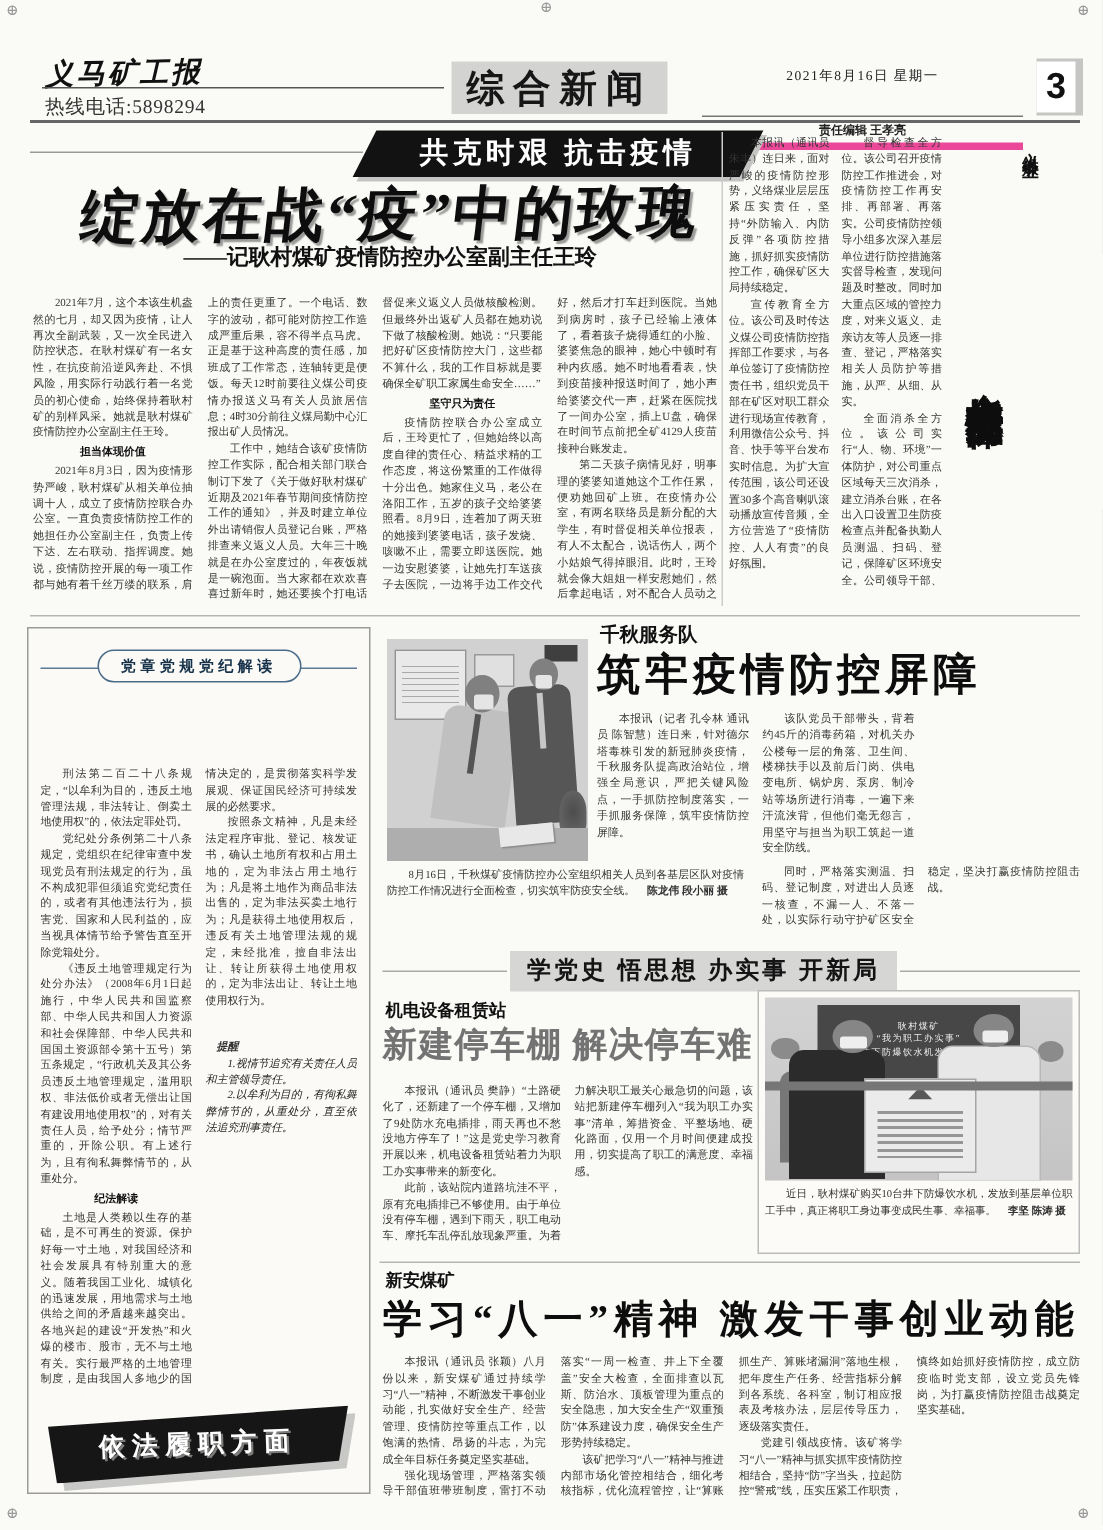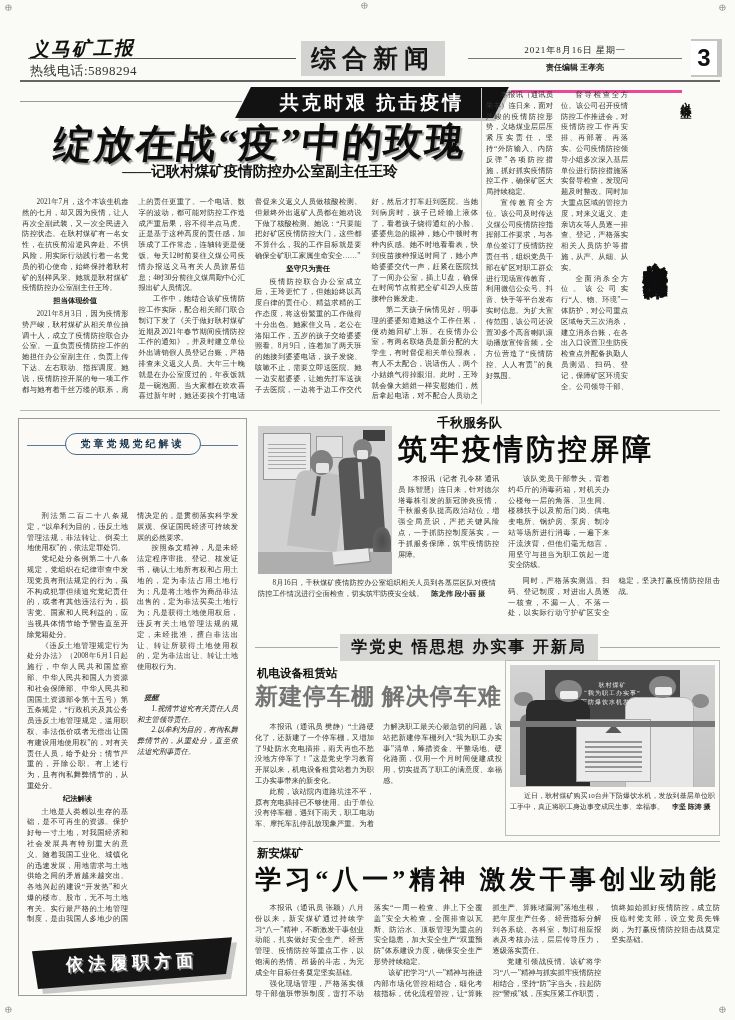--- a/index.html
+++ b/index.html
@@ -11,22 +11,22 @@
 
   
   .mast-name{position:absolute;left:30px;top:36px;font-size:19px;font-weight:900;font-style:italic;
              letter-spacing:2px;transform:rotate(-1deg);color:#111;}
   .mast-rule{position:absolute;left:28px;top:58px;width:268px;height:1px;background:#555;}
   .mast-hotline{position:absolute;left:30px;top:62px;font-size:13px;color:#333;letter-spacing:.5px;}
   .section-box{position:absolute;left:301px;top:41px;width:144px;height:35px;background:#d3d3d1;
                display:flex;align-items:center;justify-content:center;font-size:25px;font-weight:900;
                letter-spacing:6px;color:#161616;}
   .dateblock{position:absolute;left:468px;top:44px;width:214px;text-align:center;}
-  .dateline{font-size:9px;letter-spacing:1px;color:#222;padding-bottom:1px;border-bottom:1px solid #777;}
-  .editorline{font-size:8px;font-weight:bold;padding:3px 0 17px 0;border-bottom:3px solid #ec4899;color:#222;}
+  .dateline{font-size:9px;letter-spacing:1px;color:#222;padding-bottom:20px;border-bottom:1px solid #777;}
+  .editorline{font-size:8px;font-weight:bold;padding:3px 0 3px 0;border-bottom:5px solid #ec4899;color:#222;}
   .pagenum-box{position:absolute;left:691px;top:39px;width:31px;height:38px;background:#c5c5c3;}
   .pagenum-inner{position:absolute;left:0;top:2px;width:26px;height:34px;background:#fff;
                  display:flex;align-items:center;justify-content:center;font-size:24px;font-weight:bold;color:#111;}
   .header-rule{position:absolute;left:20px;top:80px;width:700px;height:1.5px;background:#666;}
 
   
   .slogan-line{position:absolute;left:20px;top:101px;width:222px;height:1px;background:#999;}
   .slogan{position:absolute;left:243px;top:87px;width:258px;height:31px;background:#121212;
           transform:skewX(-27deg);box-shadow:4px 3px 0 #c4c4c2;}
   .slogan span{display:block;transform:skewX(27deg);color:#fff;font-weight:900;font-size:19px;
@@ -65,21 +65,21 @@
   .note{font-style:italic;color:#222;}
   .ribbon-wrap{position:absolute;left:13px;top:516px;width:200px;height:54px;}
   .ribbon-shadow{position:absolute;left:5px;top:5px;right:-5px;bottom:-5px;background:#c8c8c6;
                  clip-path:polygon(0 30%,100% 4%,97% 72%,3% 100%);}
   .ribbon{position:absolute;inset:0;background:#161616;clip-path:polygon(0 30%,100% 4%,97% 72%,3% 100%);
           display:flex;align-items:center;justify-content:center;}
   .ribbon span{color:#fff;font-weight:900;font-size:17px;letter-spacing:5px;transform:rotate(-2deg);
                text-shadow:1.5px 1.5px 0 #7c7c7a;}
 
   
-  .qq-kick{position:absolute;left:400px;top:414px;font-size:13px;font-weight:900;color:#111;margin-left:37px;}
+  .qq-kick{position:absolute;left:400px;top:414px;font-size:13px;font-weight:900;color:#111;}
   .qq-hl{position:absolute;left:398px;top:430px;width:322px;font-size:29px;font-weight:900;letter-spacing:3px;color:#0d0d0d;}
   .qq-body{position:absolute;left:398px;top:474px;width:322px;height:98px;column-count:3;column-gap:9px;}
   .qq-cont{position:absolute;left:508px;top:576px;width:212px;height:52px;column-count:2;column-gap:9px;}
 
   
   .photo{position:absolute;overflow:hidden;filter:grayscale(1) contrast(.95);}
   .photo *{position:absolute;}
   .photo1{left:258px;top:426px;width:134px;height:148px;background:#d8d5d0;}
   .p1-poster{left:4%;top:5%;width:34%;height:30%;background:#f0efeb;border:1px solid #9a958e;}
   .p1-poster i{position:absolute;left:8%;top:14%;right:8%;height:70%;

